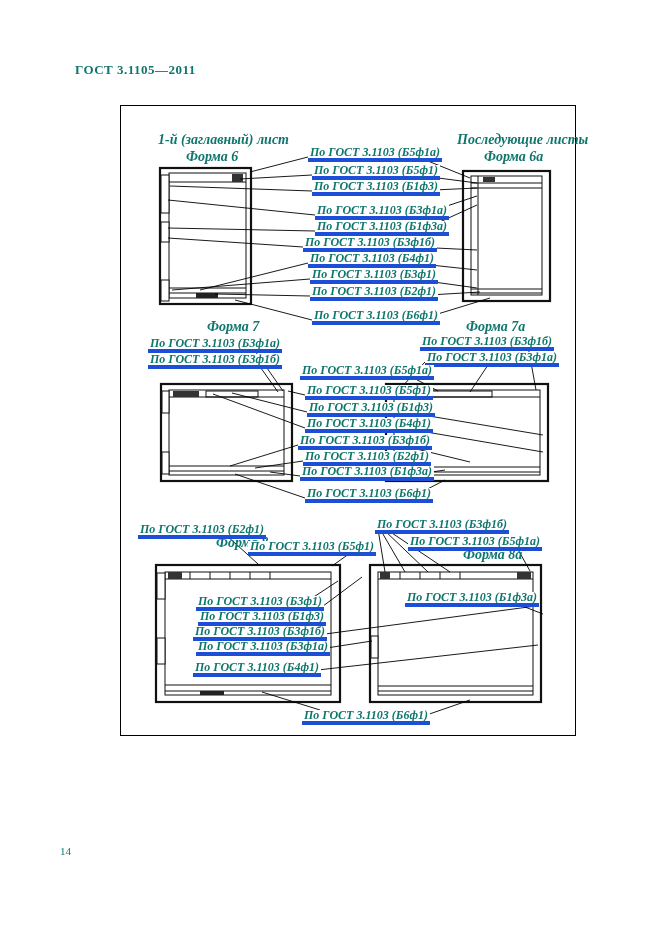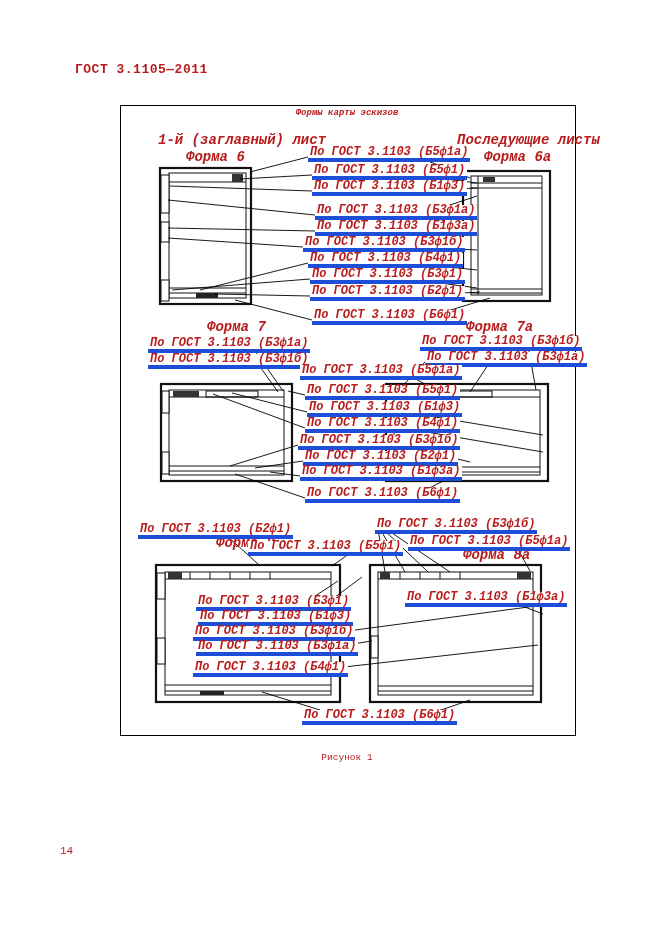--- a/index.html
+++ b/index.html
@@ -1,37 +1,36 @@
 <!DOCTYPE html>
 <html><head>
 <meta charset="utf-8">
 <style>
   html,body{margin:0;padding:0;background:#fff;}
   .page{position:relative;width:661px;height:936px;background:#fff;overflow:hidden;
-        font-family:Liberation Mono, monospace;color:#b91c1c;}
+        font-family:Liberation Serif, serif;color:#0f766e;}
   .hdr{position:absolute;left:75px;top:62px;font-size:13px;font-weight:bold;letter-spacing:.5px;}
   .pnum{position:absolute;left:60px;top:845px;font-size:11px;}
   .figframe{position:absolute;left:120px;top:105px;width:454px;height:629px;border:1px solid #000;}
   .figtitle{position:absolute;left:120px;top:108px;width:454px;text-align:center;
             font-size:9px;font-weight:bold;font-style:italic;}
   .caption{position:absolute;left:120px;top:752px;width:454px;text-align:center;font-size:9.5px;}
   svg.draw{position:absolute;left:0;top:0;z-index:1;}
   .glabel{position:absolute;z-index:3;font-size:12px;font-weight:bold;font-style:italic;
           white-space:nowrap;background:#fff;border-bottom:4px solid #1d4ed8;padding:0 2px 1px 2px;line-height:10px;}
   .fheading{position:absolute;z-index:3;font-size:14px;font-weight:bold;font-style:italic;
             white-space:nowrap;line-height:10px;}
 </style>
 </head>
 <body>
 
 <div class="page">
 
   <div class="hdr">ГОСТ  3.1105—2011</div>
   <div class="figframe"></div>
-  <div class="figtitle">Формы карты эскизов</div>
 
   <svg class="draw" width="661" height="936">
     <g stroke="#111" fill="none">
       <rect x="160" y="168" width="91" height="136" stroke-width="2.2"></rect>
       <rect x="169" y="173" width="77" height="125" stroke-width="1"></rect>
       <line x1="169" y1="182" x2="246" y2="182"></line>
       <rect x="232" y="174" width="11" height="8" fill="#333" stroke="none"></rect>
       <rect x="161" y="175" width="8" height="38" fill="#fff"></rect>
       <rect x="161" y="222" width="8" height="20" fill="#fff"></rect>
       <rect x="161" y="280" width="8" height="21" fill="#fff"></rect>
@@ -201,15 +200,14 @@
   <div class="glabel" style="left:375px;top:519px;">По ГОСТ 3.1103 (Б3ф1б)</div>
   <div class="glabel" style="left:408px;top:536px;">По ГОСТ 3.1103 (Б5ф1а)</div>
   <div class="glabel" style="left:196px;top:596px;">По ГОСТ 3.1103 (Б3ф1)</div>
   <div class="glabel" style="left:198px;top:611px;">По ГОСТ 3.1103 (Б1ф3)</div>
   <div class="glabel" style="left:193px;top:626px;">По ГОСТ 3.1103 (Б3ф1б)</div>
   <div class="glabel" style="left:196px;top:641px;">По ГОСТ 3.1103 (Б3ф1а)</div>
   <div class="glabel" style="left:193px;top:662px;">По ГОСТ 3.1103 (Б4ф1)</div>
   <div class="glabel" style="left:405px;top:592px;">По ГОСТ 3.1103 (Б1ф3а)</div>
   <div class="glabel" style="left:302px;top:710px;">По ГОСТ 3.1103 (Б6ф1)</div>
 
-  <div class="caption">Рисунок 1</div>
   <div class="pnum">14</div>
 </div>
 
 </body></html>

